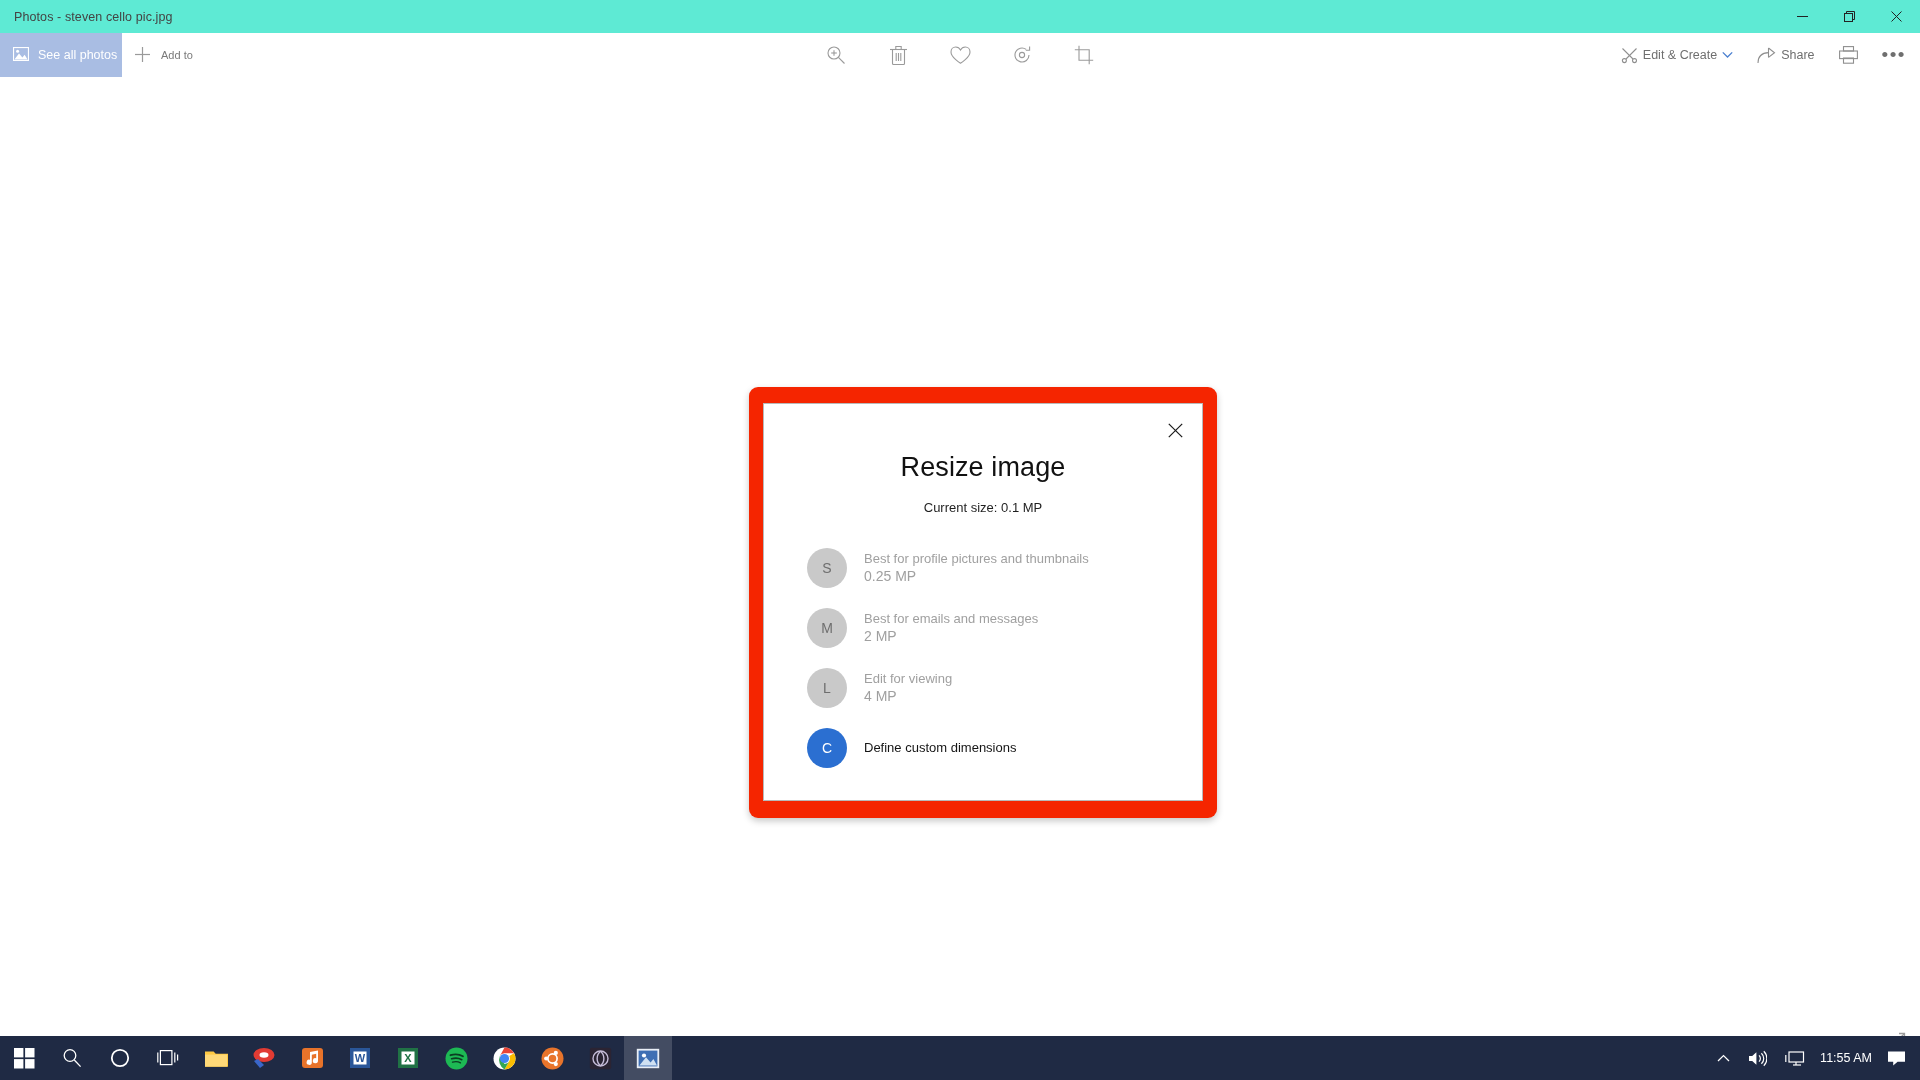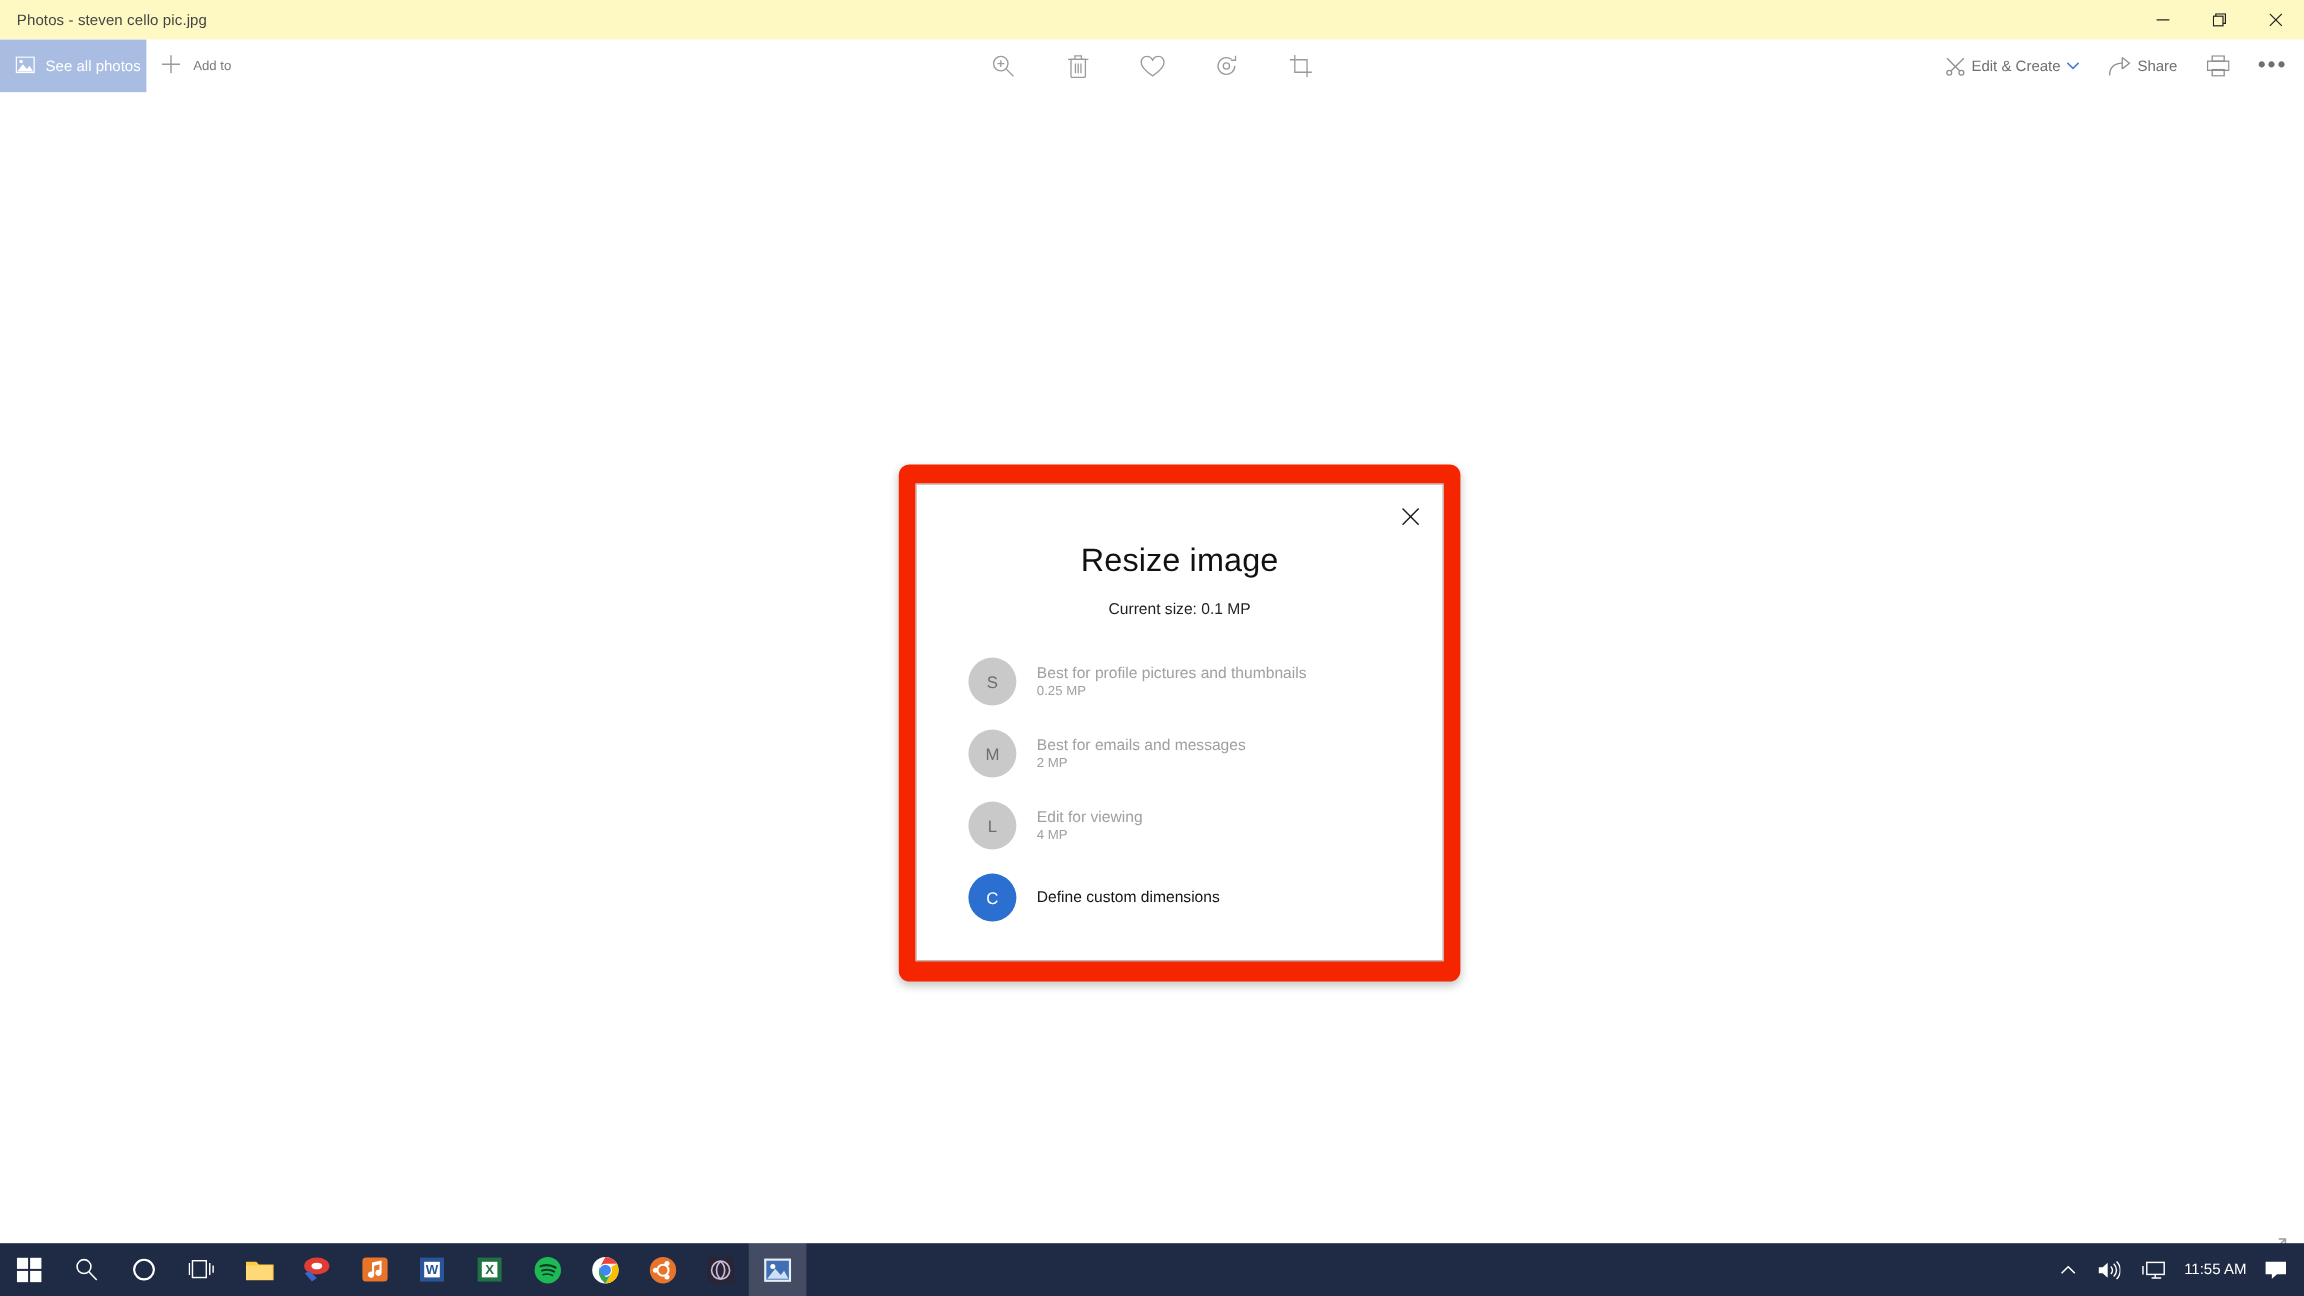--- a/index.html
+++ b/index.html
@@ -8,21 +8,21 @@
     overflow: hidden;
     font-family: "Liberation Sans", sans-serif;
     background: #ffffff;
   }
   body { position: relative; }
 
   
   .titlebar {
     position: absolute; top: 0; left: 0;
     width: 1920px; height: 33px;
-    background: #fef9c3;
+    background: #5eead4;
     display: flex; align-items: center;
   }
   .titlebar-text {
     margin-left: 14px;
     font-size: 12.5px;
     color: #444;
     letter-spacing: .1px;
   }
   .wincontrols {
     position: absolute; right: 0; top: 0;
@@ -136,21 +136,21 @@
     width: 40px; height: 40px; flex: 0 0 40px;
     border-radius: 50%;
     background: #c9c9c9;
     color: #6e6e6e;
     display: flex; align-items: center; justify-content: center;
     font-size: 14px;
   }
   .opt.active .opt-circle { background: #2b6fd1; color: #ffffff; }
   .opt-text { line-height: 1.32; }
   .opt-title { font-size: 13px; color: #a0a0a0; }
-  .opt-size  { font-size: 11px; color: #a0a0a0; }
+  .opt-size  { font-size: 14px; color: #a0a0a0; }
   .opt.active .opt-title { color: #151515; }
 
   
   .grip { position: absolute; right: 12px; bottom: 24px; color: #9c9c9c; }
 
   
   .taskbar {
     position: absolute; left: 0; bottom: 0;
     width: 1920px; height: 44px;
     background: #1f2a44;

